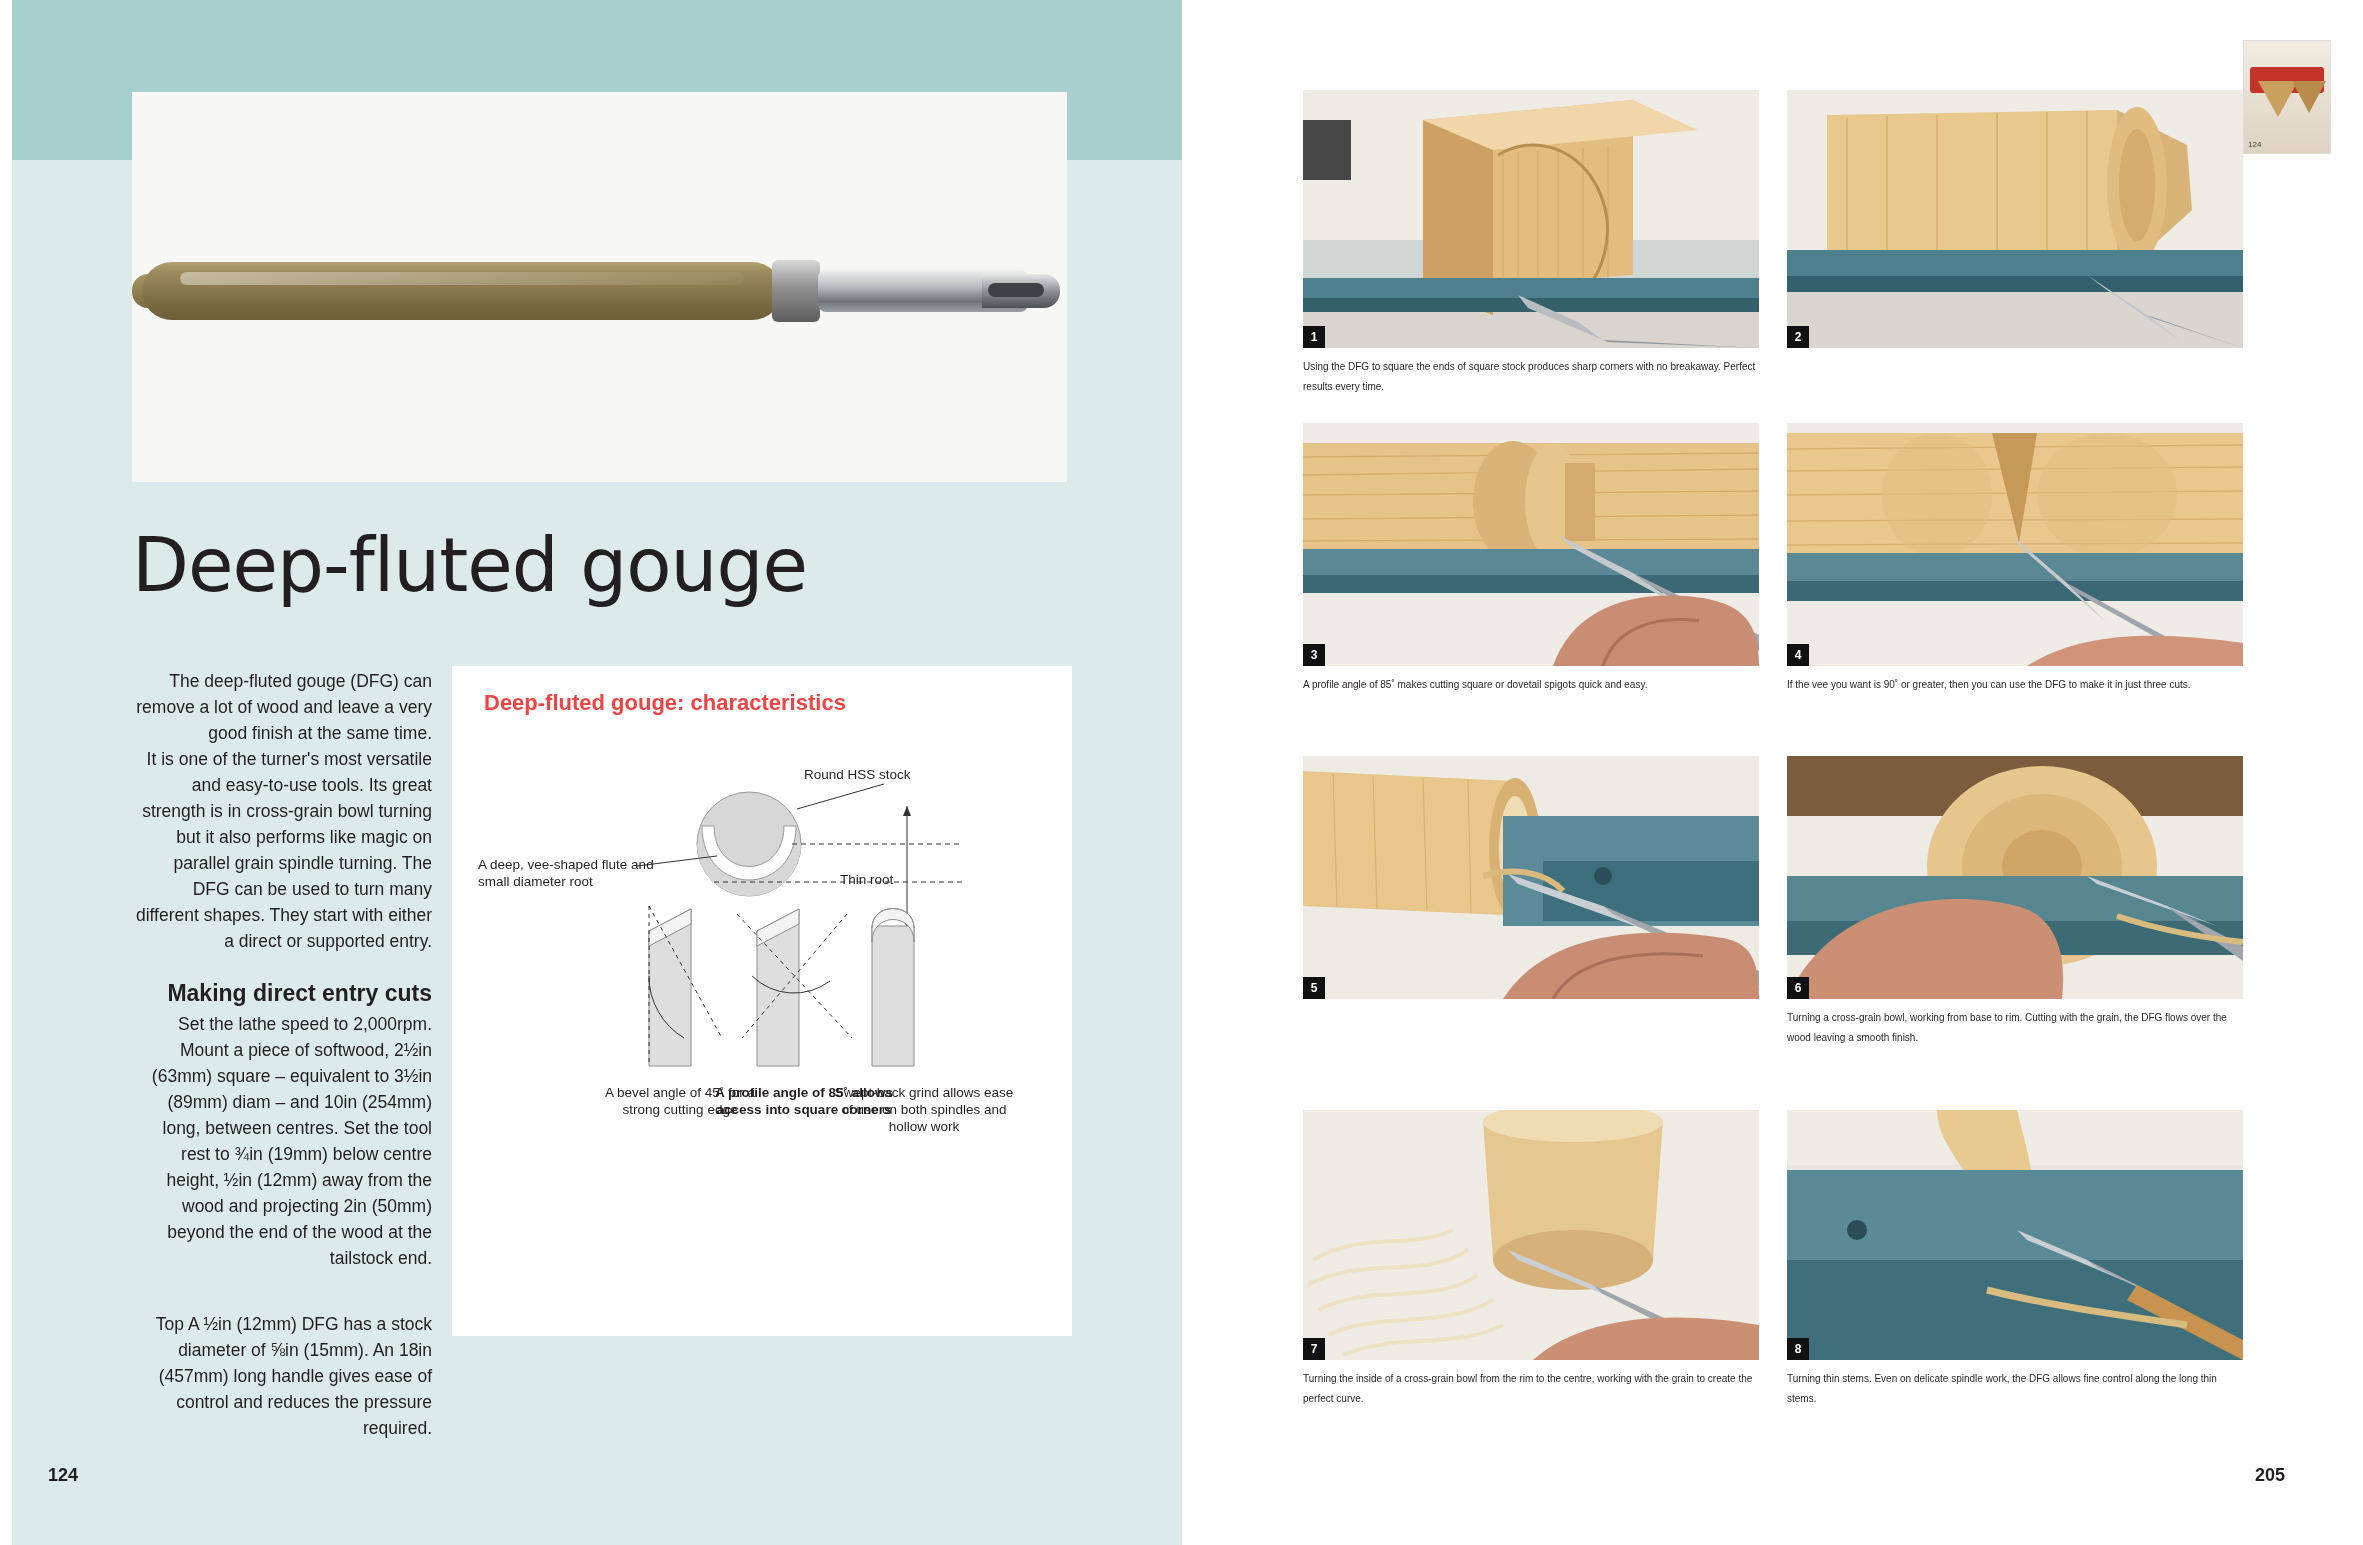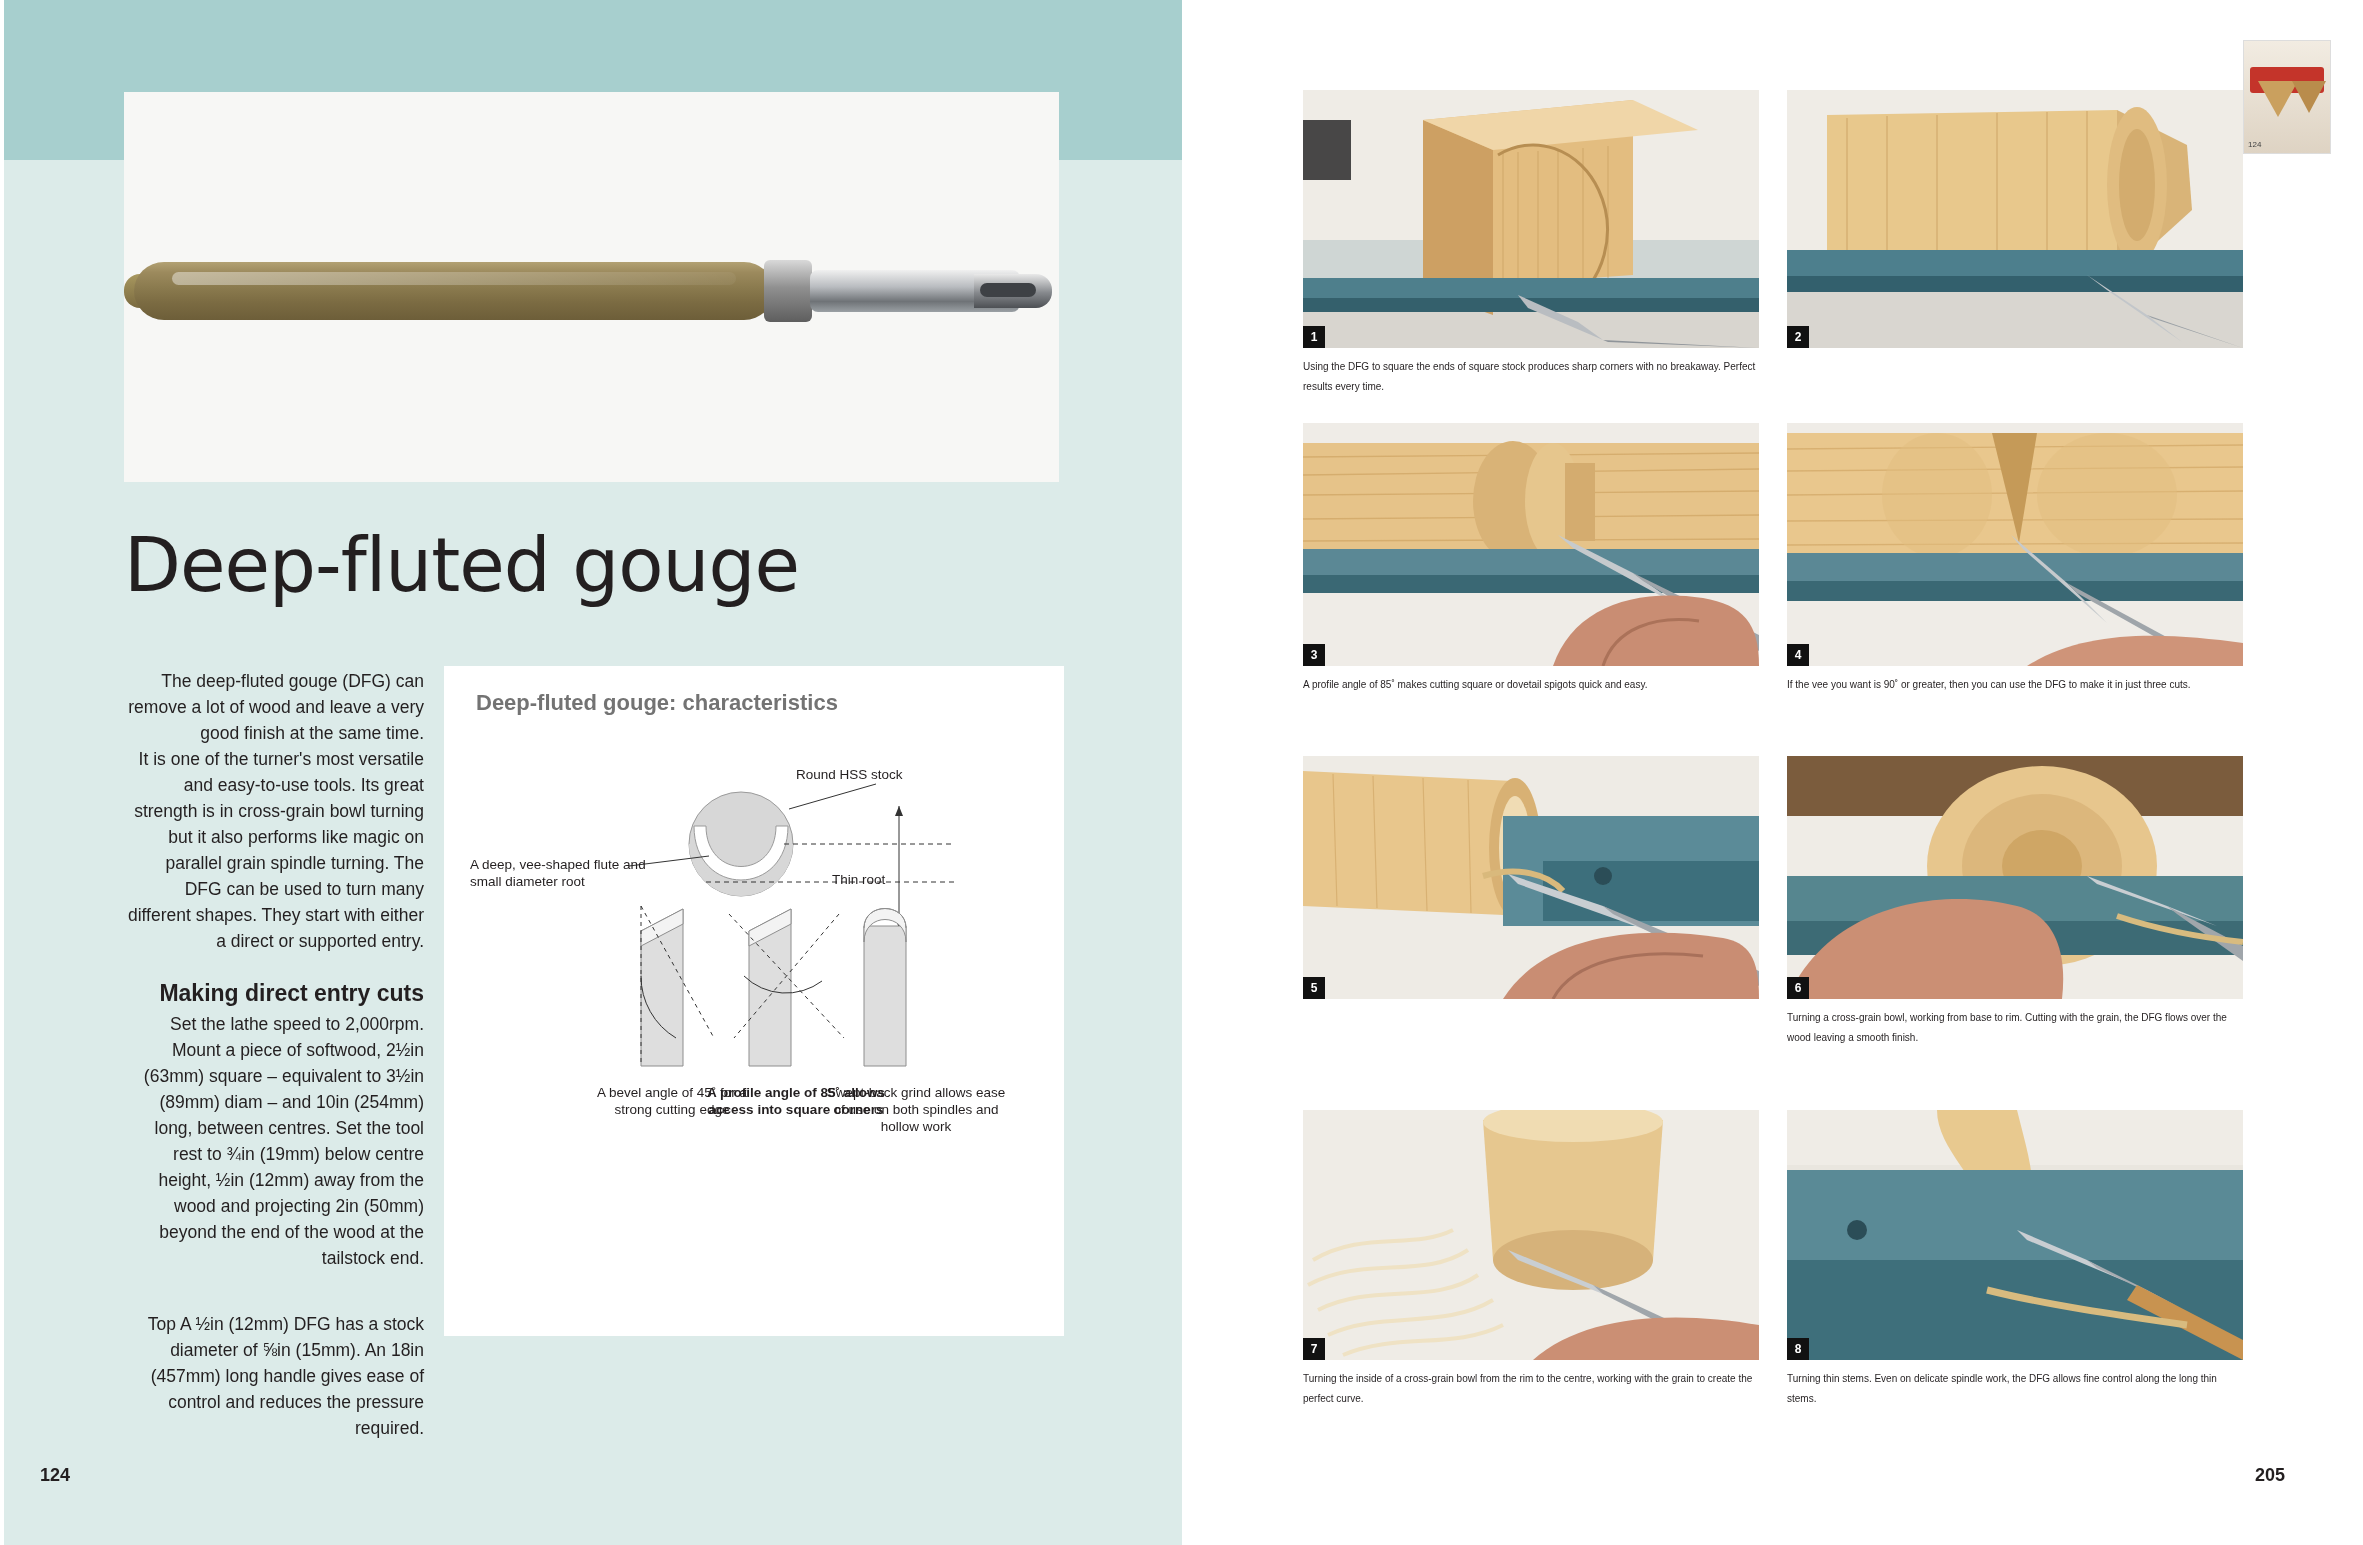--- a/index.html
+++ b/index.html
@@ -5,21 +5,21 @@
   html,body{margin:0;padding:0;}
   body{
     width:2363px;height:1545px;
     background:#ffffff;
     font-family:"Liberation Sans", sans-serif;
     overflow:hidden;
     position:relative;
   }
   
   .left-page{
-    position:absolute;left:4px;top:0;width:1273px;height:1545px;
+    position:absolute;left:12px;top:0;width:1273px;height:1545px;
     background:#dcebe9;
     padding-left:48px;
   }
   .left-top-band{
     position:absolute;left:0;top:0;width:1182px;height:160px;
     background:#a7cfce;
   }
   .tool-photo{
     position:absolute;left:120px;top:92px;width:935px;height:390px;
     background:#f7f7f5;
@@ -74,21 +74,21 @@
     font-size:23px;line-height:27px;font-weight:bold;margin:26px 0 4px 0;color:#231f20;
   }
   .body-col p.spaced{margin-top:40px;}
   
   .char-panel{
     position:absolute;left:440px;top:666px;width:620px;height:670px;
     background:#ffffff;
   }
   .char-panel h3{
     position:absolute;left:32px;top:24px;margin:0;
-    font-size:22px;font-weight:bold;color:#737373;
+    font-size:22px;font-weight:bold;color:#ef4444;
   }
   .char-svg{position:absolute;left:0;top:0;width:620px;height:670px;}
   .cp-label{position:absolute;font-size:13.5px;line-height:17px;color:#231f20;}
   .cp-caption{position:absolute;font-size:13.5px;line-height:17px;color:#231f20;text-align:center;}
   .page-num-left{
     position:absolute;left:36px;top:1465px;font-size:18px;font-weight:bold;color:#231f20;
   }
   
   .right-page{
     position:absolute;left:1182px;top:0;width:1181px;height:1545px;background:#ffffff;

